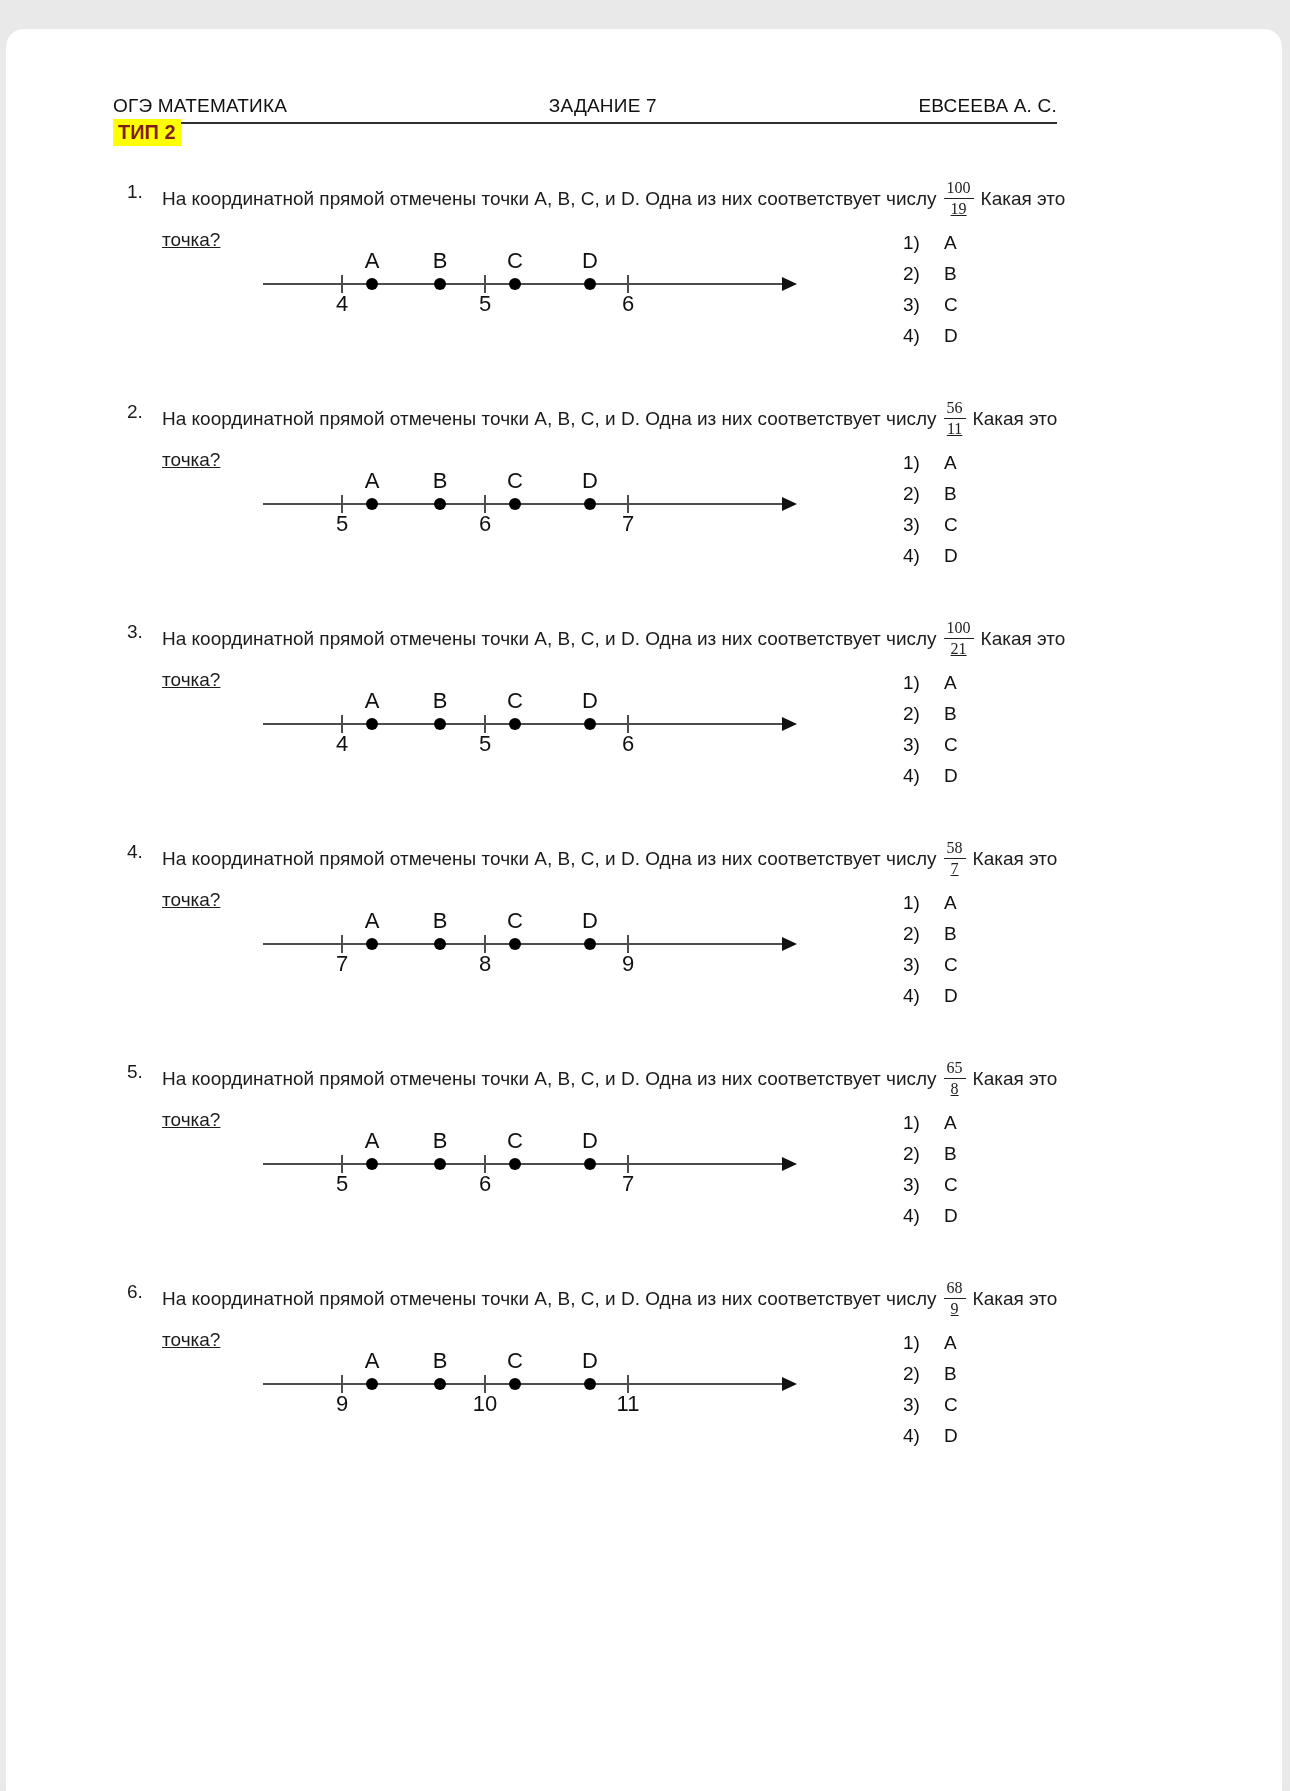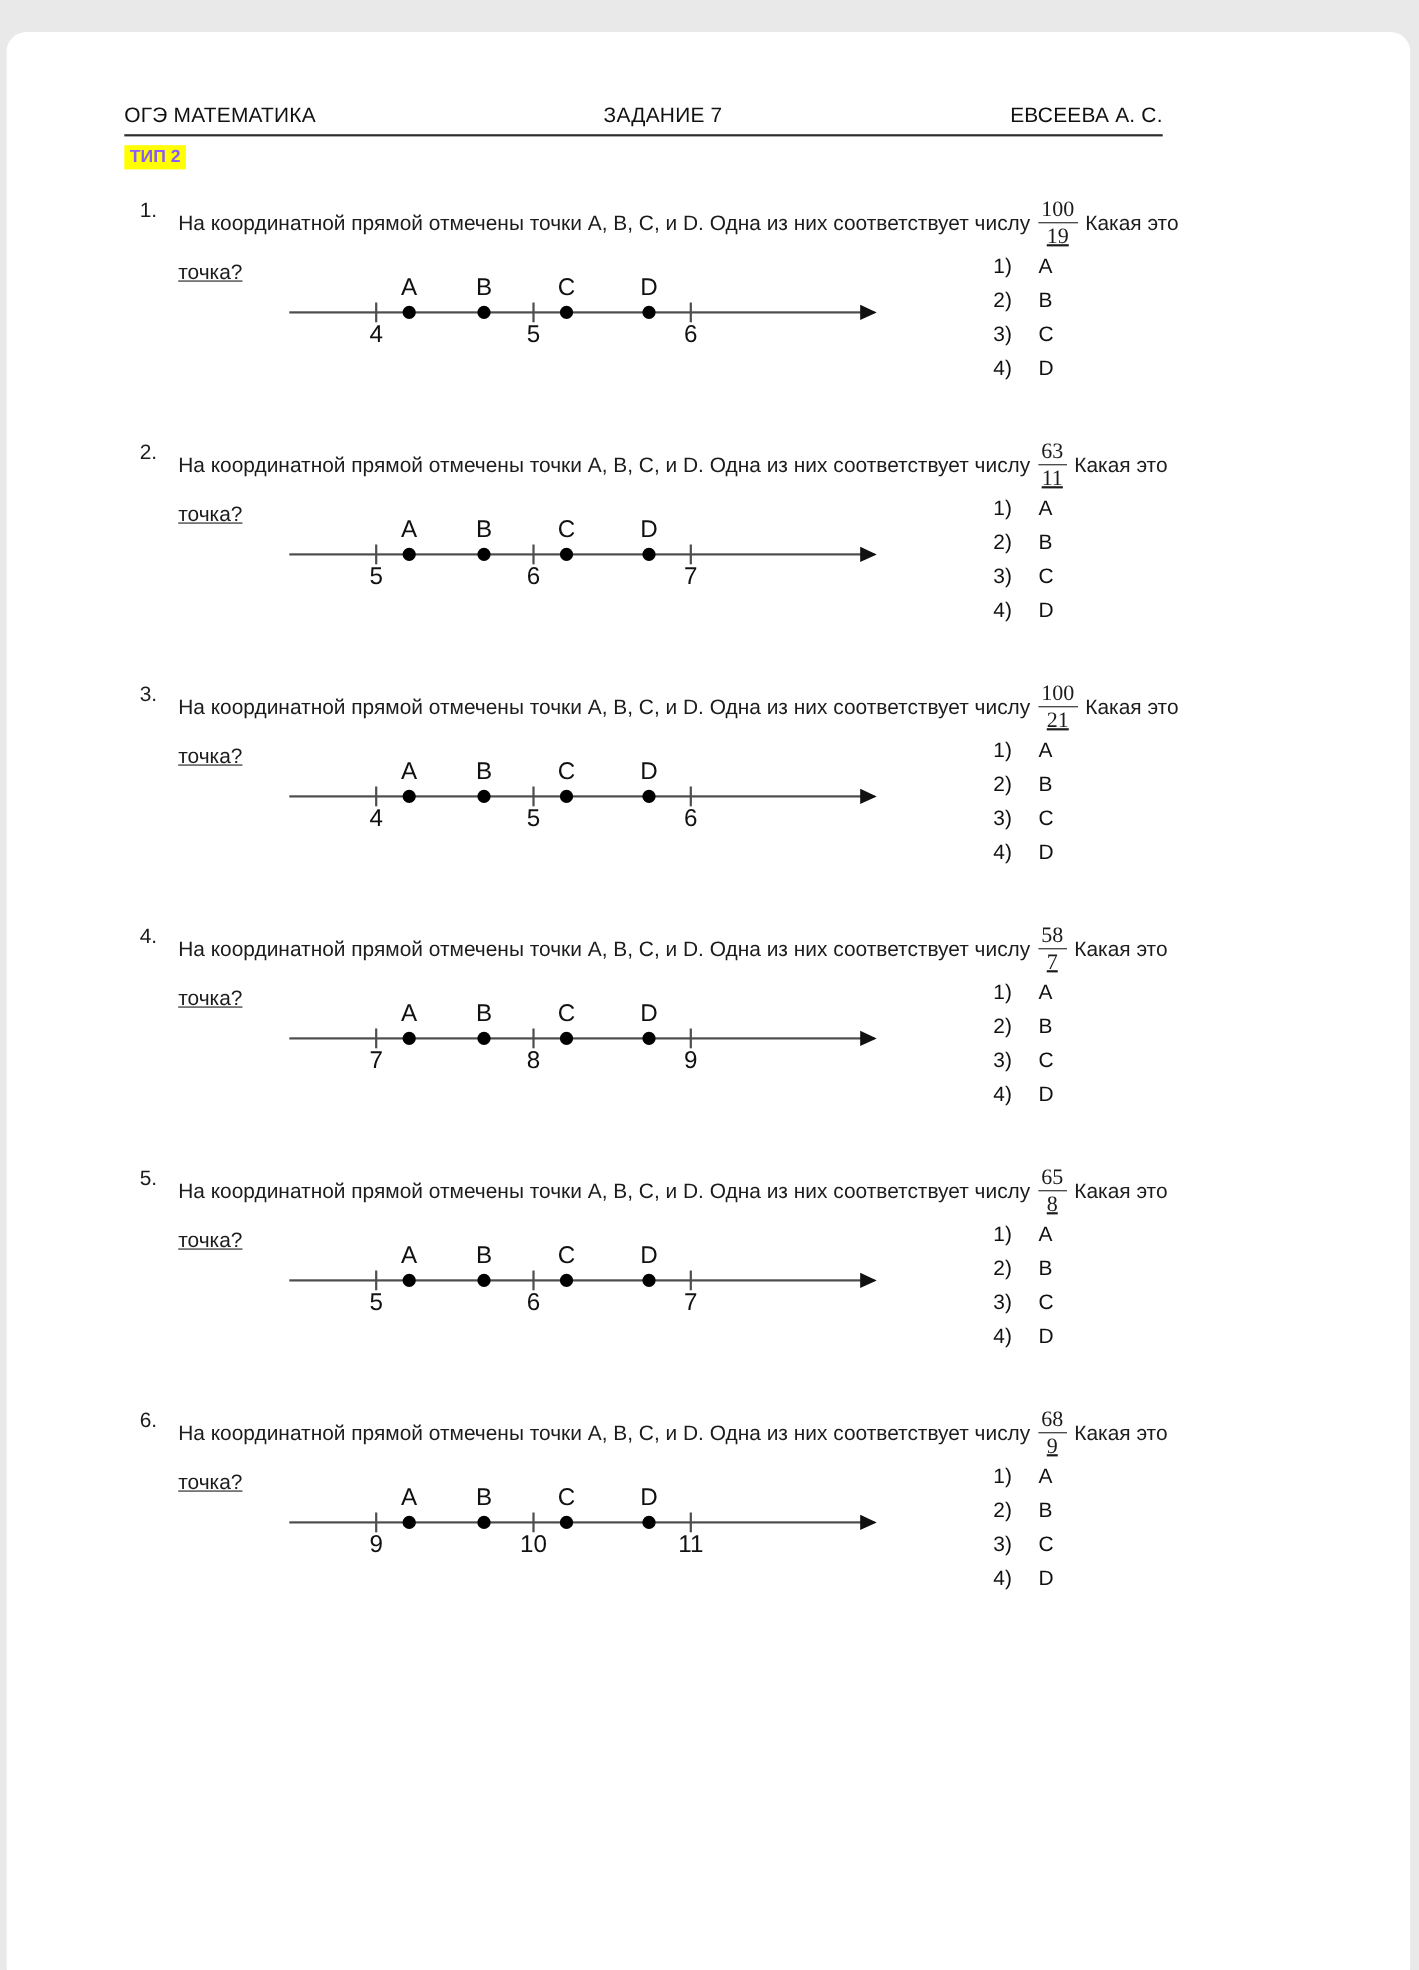--- a/index.html
+++ b/index.html
@@ -1,30 +1,30 @@
 <!DOCTYPE html>
 <html><head>
 <meta charset="utf-8">
 <style>
   html,body{margin:0;padding:0;background:#e9e9e9;font-family:"Liberation Sans",sans-serif;}
   .stage{position:relative;width:1290px;height:1791px;background:#e9e9e9;overflow:hidden;}
   .page{position:absolute;left:6px;top:6px;width:1276px;height:1777px;background:#ffffff;border-radius:18px;color:#1c1c1c;margin-top:23px;}
 
   .header{position:absolute;left:107px;top:66px;width:944px;display:flex;justify-content:space-between;
           font-size:19px;letter-spacing:.2px;border-bottom:2px solid #2e2e2e;padding-bottom:5px;color:#111;}
-  .type-badge{position:absolute;left:107px;top:103px;font-size:16px;font-weight:bold;padding:2px 5px;color:#8b5cf6;}
+  .type-badge{position:absolute;left:107px;top:90px;font-size:20px;font-weight:bold;padding:2px 5px;color:#7f1d1d;}
 
   .questions{position:absolute;left:0;top:146px;width:1276px;}
   .q{position:relative;height:220px;}
   .q-num{position:absolute;left:121px;top:6px;font-size:19px;}
   .q-body{position:absolute;left:156px;top:6px;width:910px;font-size:19px;line-height:1.4;}
   .q-tail{display:block;margin-top:8px;text-decoration:underline;}
 
   .frac{display:inline-flex;flex-direction:column;align-items:center;vertical-align:middle;
-        font-family:"Liberation Serif",serif;font-size:20px;line-height:1.1;margin:0 7px;position:relative;top:-2px;}
+        font-family:"Liberation Serif",serif;font-size:16px;line-height:1.1;margin:0 7px;position:relative;top:-2px;}
   .frac .num{border-bottom:1.6px solid #222;padding:0 3px 1px 3px;}
   .frac .den{padding-top:1px;text-decoration:underline;}
 
   .nl{position:absolute;left:229px;top:72px;width:575px;height:90px;}
   .nl-axis{position:absolute;left:28px;top:36px;width:532px;height:2px;background:#4d4d4d;}
   .nl-arrow{position:absolute;left:547px;top:30px;width:0;height:0;
             border-left:15px solid #111;border-top:7px solid transparent;border-bottom:7px solid transparent;}
   .tick{position:absolute;top:28px;width:2px;height:18px;background:#4d4d4d;}
   .tick.t1{left:106px;} .tick.t2{left:249px;} .tick.t3{left:392px;}
   .tick-label{position:absolute;top:44px;width:44px;text-align:center;font-size:22px;color:#111;}
@@ -98,21 +98,21 @@
               <span class="opt-n">4)</span>
               <span>D</span>
             </div>
       </div>
     </div>
 
     <div class="q">
       <div class="q-num">2.</div>
       <div class="q-body">
         <span>На координатной прямой отмечены точки A, B, C, и D. Одна из них соответствует числу</span><span class="frac">
-              <span class="num">63</span>
+              <span class="num">56</span>
               <span class="den">11</span>
             </span><span>Какая это</span>
         <span class="q-tail">точка?</span>
       </div>
       <div class="nl">
         <div class="nl-axis"></div>
         <div class="nl-arrow"></div>
         <div class="tick t1"></div>
         <div class="tick t2"></div>
         <div class="tick t3"></div>

